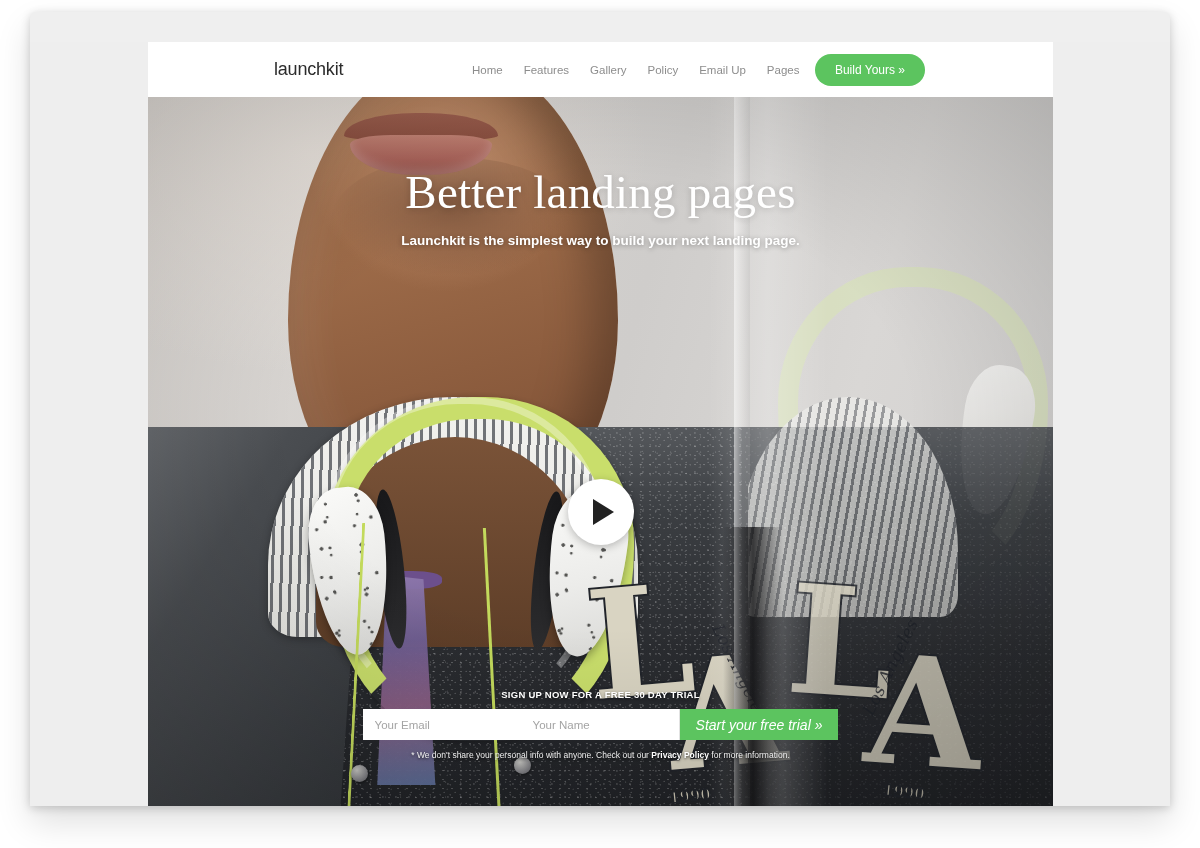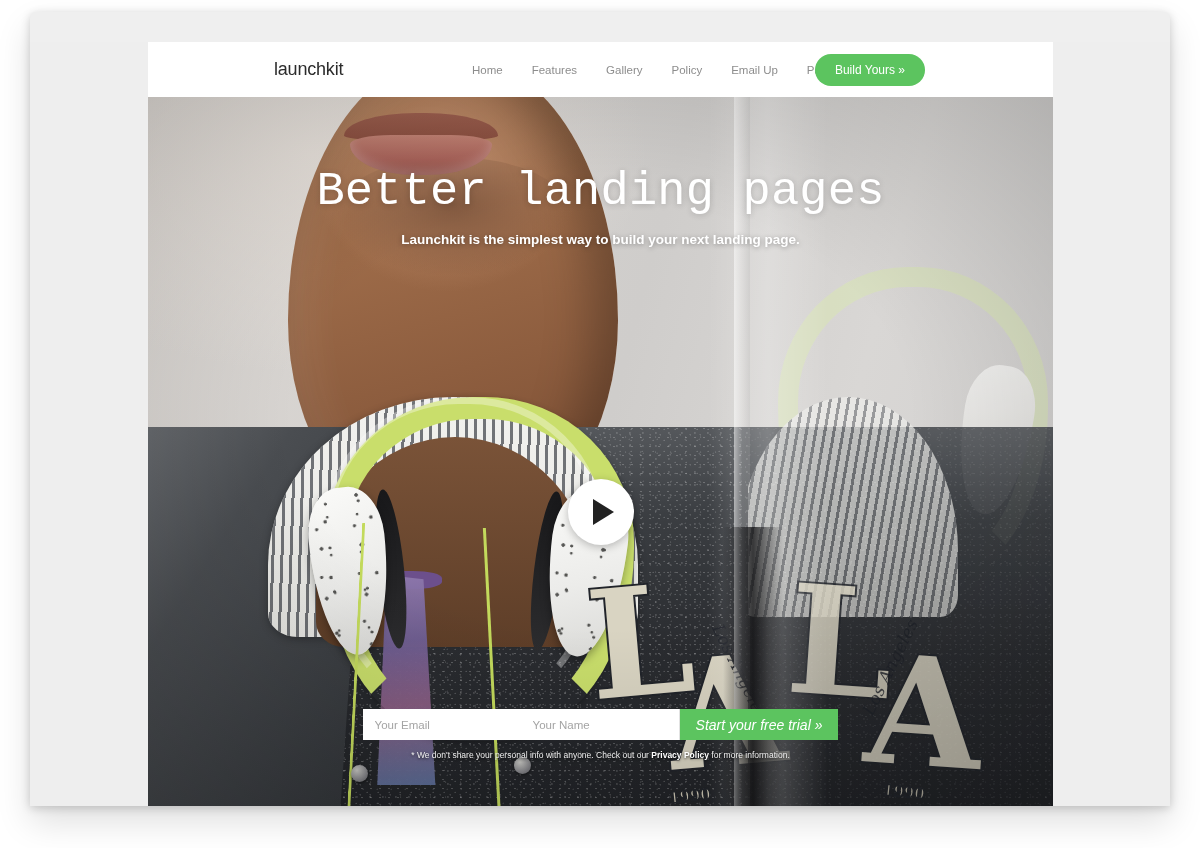--- a/index.html
+++ b/index.html
@@ -151,21 +151,21 @@
     left: 126px;
     font-size: 18px;
     color: #2b2b2b;
     font-weight: 400;
     letter-spacing: -0.2px;
   }
   .nav-links {
     position: absolute;
     left: 324px;
     display: flex;
-    gap: 29px;
+    gap: 21px;
     align-items: flex-start;
   }
   .nav-link {
     font-size: 11.5px;
     color: #8d8d8d;
     text-decoration: none;
     white-space: nowrap;
   }
   .cta-pill {
     position: absolute;
@@ -200,21 +200,21 @@
     text-align: center;
     z-index: 6;
   }
   .hero-title {
     font-size: 47px;
     font-weight: 300;
     color: #ffffff;
     letter-spacing: 0.2px;
     margin: 0;
     text-shadow: 0 1px 6px rgba(0,0,0,0.18);
-    font-family: Liberation Mono, monospace;
+    font-family: Liberation Serif, serif;
   }
   .hero-sub {
     margin: 14px 0 0 0;
     font-size: 13.5px;
     color: #ffffff;
     font-weight: 600;
     text-shadow: 0 1px 5px rgba(0,0,0,0.35);
   }
 
   .play-button {
@@ -672,20 +672,21 @@
           <div class="hero-overlay-text">
             <h1 class="hero-title">Better landing pages</h1>
             <p class="hero-sub">Launchkit is the simplest way to build your next landing page.</p>
           </div>
 
           <div class="play-button">
             <div class="play-tri"></div>
           </div>
 
           <div class="signup-block">
+            <div class="signup-kicker">SIGN UP NOW FOR A FREE 30 DAY TRIAL</div>
             <div class="signup-form">
               <input class="field email" type="text" placeholder="Your Email" style="">
               <input class="field name" type="text" placeholder="Your Name" style="">
               <button class="submit-btn">Start your free trial »</button>
             </div>
             <div class="signup-note">
               <span>* We don't share your personal info with anyone. Check out our </span><b>Privacy Policy</b><span> for more information.</span>
             </div>
           </div>
 

